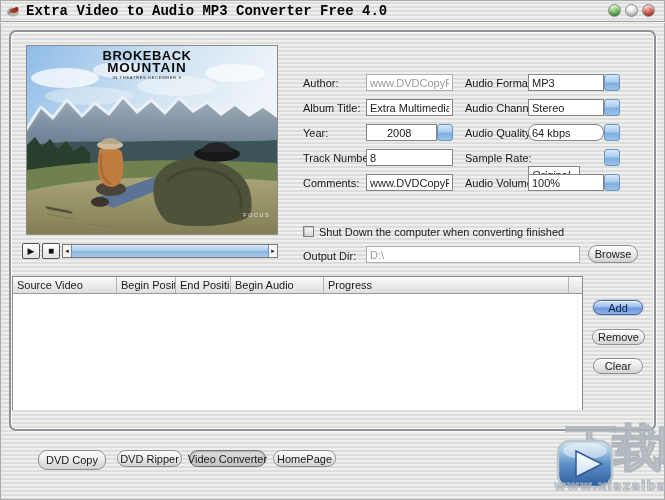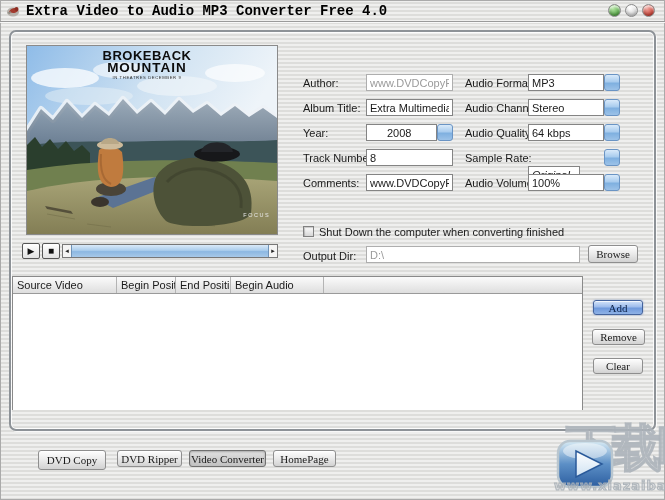--- a/index.html
+++ b/index.html
@@ -66,24 +66,24 @@
   .combo-btn .tri{width:0;height:0;border-left:3.5px solid transparent;border-right:3.5px solid transparent;border-top:4.5px solid #1c3least;}
   .combo-btn .tri{border-top-color:#1d3a5e;}
   
   .checkbox{
     position:absolute;left:303px;top:226px;width:11px;height:11px;
     border:1px solid #808080;background:linear-gradient(#fdfdfd,#d6d6d6);
     box-shadow:inset 1px 1px 1px rgba(0,0,0,.2);cursor:default;
   }
   
   .pill{
-    position:absolute;border:1px solid #8e8e8e;border-radius:3px;
+    position:absolute;border:1px solid #8e8e8e;border-radius:9px;
     background:linear-gradient(#fefefe 0%,#ececec 45%,#d2d2d2 100%);
     box-shadow:inset 0 1px 0 #fff;
-    font-family:Liberation Serif, serif;font-size:11px;color:#1a1a1a;
+    font-family:Liberation Sans, sans-serif;font-size:11px;color:#1a1a1a;
     display:flex;align-items:center;justify-content:center;padding:0;cursor:default;white-space:nowrap;
   }
   .pill.blue{
     background:linear-gradient(#d4e4fa 0%,#9dbcec 45%,#6f99dc 55%,#8fb2e6 100%);
     border:1px solid #44639c;box-shadow:inset 0 1px 0 rgba(255,255,255,.7),0 0 2px rgba(80,120,200,.6);
     color:#0c2248;
   }
   .pill.pressed{
     background:linear-gradient(#e2e2e2 0%,#cfcfcf 50%,#c2c2c2 100%);
     border-color:#6f6f6f;box-shadow:inset 0 1px 2px rgba(0,0,0,.25);
@@ -214,21 +214,21 @@
   <input class="tfield" style="left: 528px; top: 74px; width: 76px;" value="MP3">
   <button class="combo-btn" style="left:604px;top:74px;">
     <span class="tri"></span>
   </button>
   <span class="flabel" style="left:465px;top:102px;">Audio Channel:</span>
   <input class="tfield" style="left: 528px; top: 99px; width: 76px;" value="Stereo">
   <button class="combo-btn" style="left:604px;top:99px;">
     <span class="tri"></span>
   </button>
   <span class="flabel" style="left:465px;top:127px;">Audio Quality:</span>
-  <input class="tfield" style="left: 528px; top: 124px; width: 76px;" value="64 kbps">
+  <input class="tfield" style="left: 528px; top: 124px; width: 76px; border-radius: 8px;" value="64 kbps">
   <button class="combo-btn" style="left:604px;top:124px;">
     <span class="tri"></span>
   </button>
   <span class="flabel" style="left:465px;top:152px;">Sample Rate:</span>
   <input class="tfield" style="left: 528px; top: 166px; width: 52px; font-style: italic;" value="Original">
   <button class="combo-btn" style="left:604px;top:149px;">
     <span class="tri"></span>
   </button>
   <span class="flabel" style="left:465px;top:177px;">Audio Volume:</span>
   <input class="tfield" style="left: 528px; top: 174px; width: 76px;" value="100%">
@@ -244,20 +244,21 @@
   <button class="pill" style="left:588px;top:245px;width:50px;height:18px;">
     <span>Browse</span>
   </button>
 
   <div class="qtable">
     <div class="qhead">
       <span class="qh" style="width:104px;">Source Video</span>
       <span class="qh" style="width:59px;">Begin Position</span>
       <span class="qh" style="width:55px;">End Position</span>
       <span class="qh" style="width:93px;">Begin Audio</span>
+      <span class="qh" style="width:245px;">Progress</span>
       <span class="qh" style="flex:1;"></span>
     </div>
     <div class="qbody"></div>
   </div>
 
   <button class="pill blue" style="left:593px;top:300px;width:50px;height:15px;">
     <span>Add</span>
   </button>
   <button class="pill" style="left:592px;top:329px;width:53px;height:16px;">
     <span>Remove</span>

